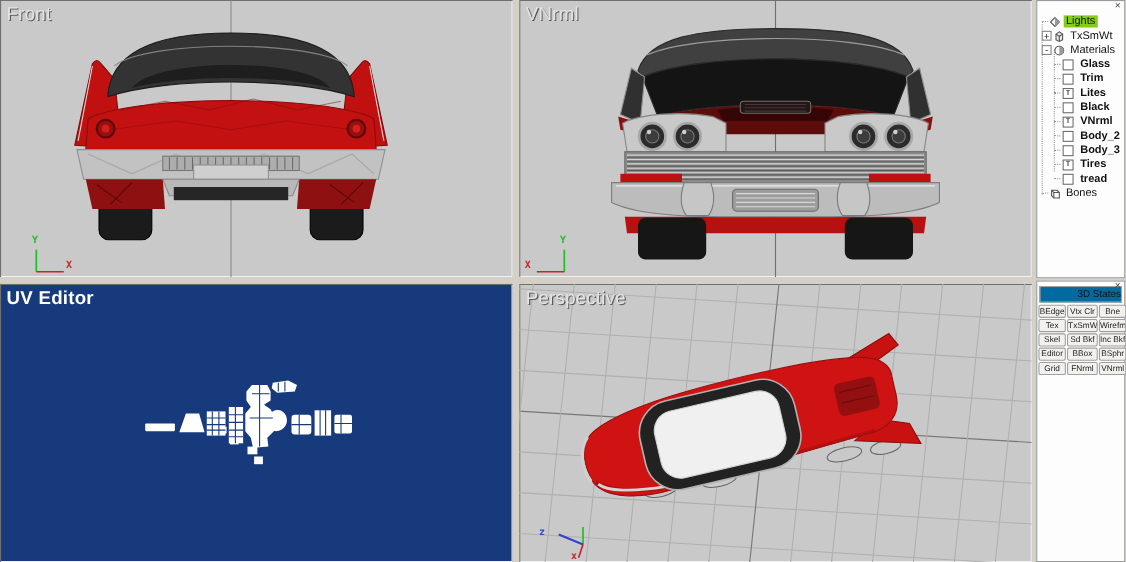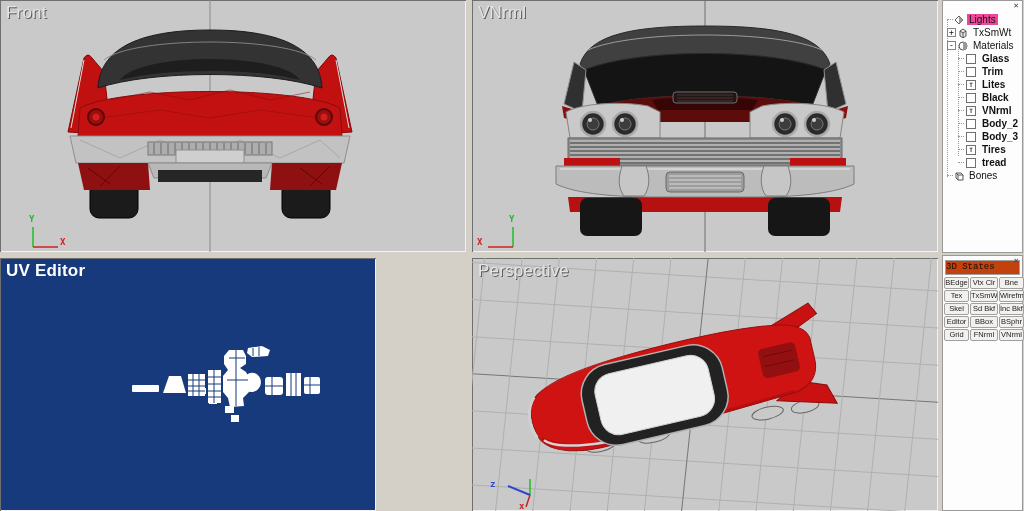--- a/index.html
+++ b/index.html
@@ -28,24 +28,24 @@
   .guide-child{position:absolute;left:15px;top:44px;height:111px;border-left:1px dotted #9a9a9a;width:0;}
   .trow.child{margin-left:11px;font-weight:bold;}
   .exp{width:9px;height:9px;border:1px solid #848484;background:#fff;font-size:8px;
        line-height:7px;text-align:center;margin-right:2px;flex:none;box-sizing:border-box;
        font-family:"DejaVu Sans Mono",monospace;}
   .tico{width:10px;height:10px;margin-right:3px;flex:none;display:inline-block;}
   .sq{width:8px;height:8px;border:1px solid #6f6f6f;background:#fff;margin:0 4px 0 1px;
       flex:none;font-size:6px;line-height:8px;text-align:center;color:#333;
       font-family:"DejaVu Sans Mono",monospace;}
   .tlabel{padding:0 2px;}
-  .tlabel.sel{background:#ec4899;}
+  .tlabel.sel{background:#84cc16;}
   
   .states-title{margin:4px 2px 2px 2px;height:13px;border:1px solid #a0a0a0;
-                background:#c2410c;font-size:9px;text-align:left;line-height:13px;color:#111;font-family:Liberation Mono, monospace;}
+                background:#0369a1;font-size:9px;text-align:right;line-height:13px;color:#111;}
   .btn-grid{display:grid;grid-template-columns:25px 28px 25px;gap:1px;margin:1px 0 0 1px;}
   .sbtn{height:12px;border:1px solid #a0a0a0;border-radius:2px;background:#f2f1ee;
         font-size:7.5px;color:#222;padding:0;line-height:10px;
         font-family:"Liberation Sans",sans-serif;overflow:hidden;}
   .axis-label{font-size:9px;font-family:"DejaVu Sans Mono",monospace;font-weight:bold;}
 </style>
 </head>
 <body>
 
 <div class="vp" id="vp-front" style="left:0;top:0;width:466px;height:252px;">
@@ -193,21 +193,21 @@
     <g>
       <line x1="41" y1="247" x2="41" y2="227" stroke="#22bb22" stroke-width="1.5"></line>
       <line x1="41" y1="247" x2="16" y2="247" stroke="#cc2222" stroke-width="1.5"></line>
     </g>
   </svg>
   <span class="axis-label" style="position:absolute;left:37px;top:214px;color:#22bb22;">Y</span>
   <span class="axis-label" style="position:absolute;left:5px;top:237px;color:#cc2222;">X</span>
   <span class="vp-label">VNrml</span>
 </div>
 
-<div class="vp" id="vp-uv" style="left:0;top:258px;width:376px;height:253px;">
+<div class="vp" id="vp-uv" style="left:0;top:258px;width:466px;height:253px;">
   <svg width="466" height="253" viewBox="0 0 466 253">
     <g fill="#ffffff">
       <rect x="132" y="127" width="27" height="7" rx="1"></rect>
       <path d="M163,135 L169,118 L181,118 L186,135 Z"></path>
       <rect x="188" y="116" width="17" height="22"></rect>
       <rect x="208" y="112" width="13" height="33"></rect>
       <path d="M229,92 L243,92 L246,98 L246,106 L240,110 L246,114 L249,120 L249,134 L243,140 L244,148 L230,149 L228,140 L223,134 L223,118 L228,112 L224,106 L224,98 Z"></path>
       <path d="M244,120 C248,113 257,113 260,120 C263,127 258,134 251,134 C244,134 241,127 244,120 Z"></path>
       <path d="M248,90 L262,88 L270,92 L268,98 L252,99 L247,95 Z"></path>
       <rect x="265" y="119" width="18" height="18" rx="3"></rect>

